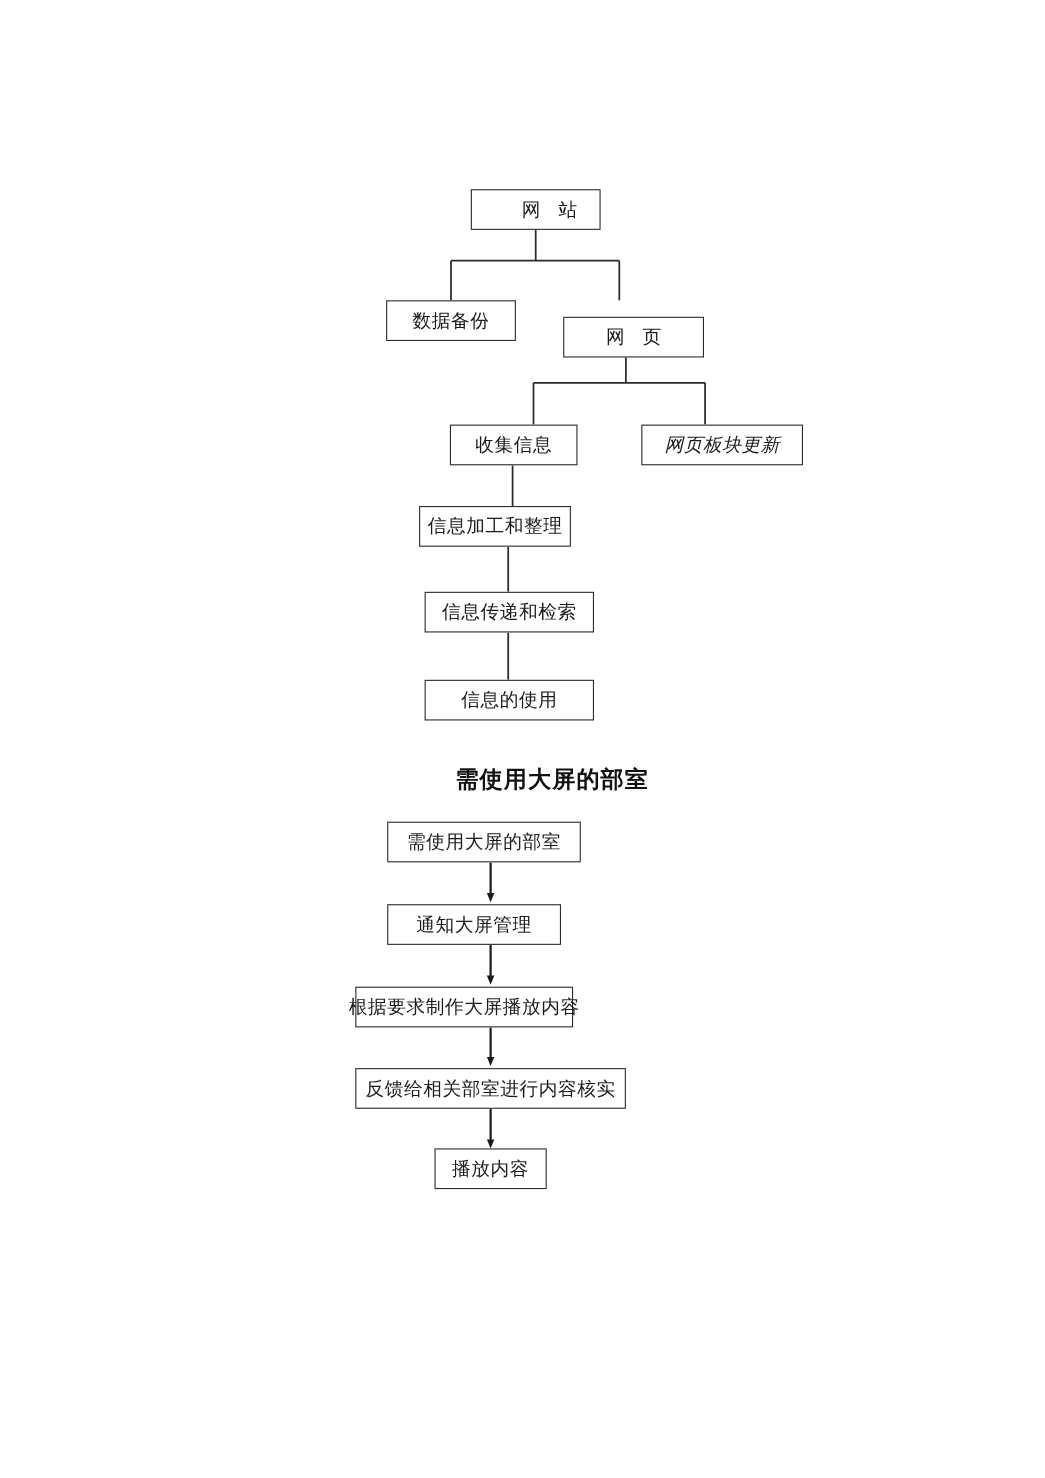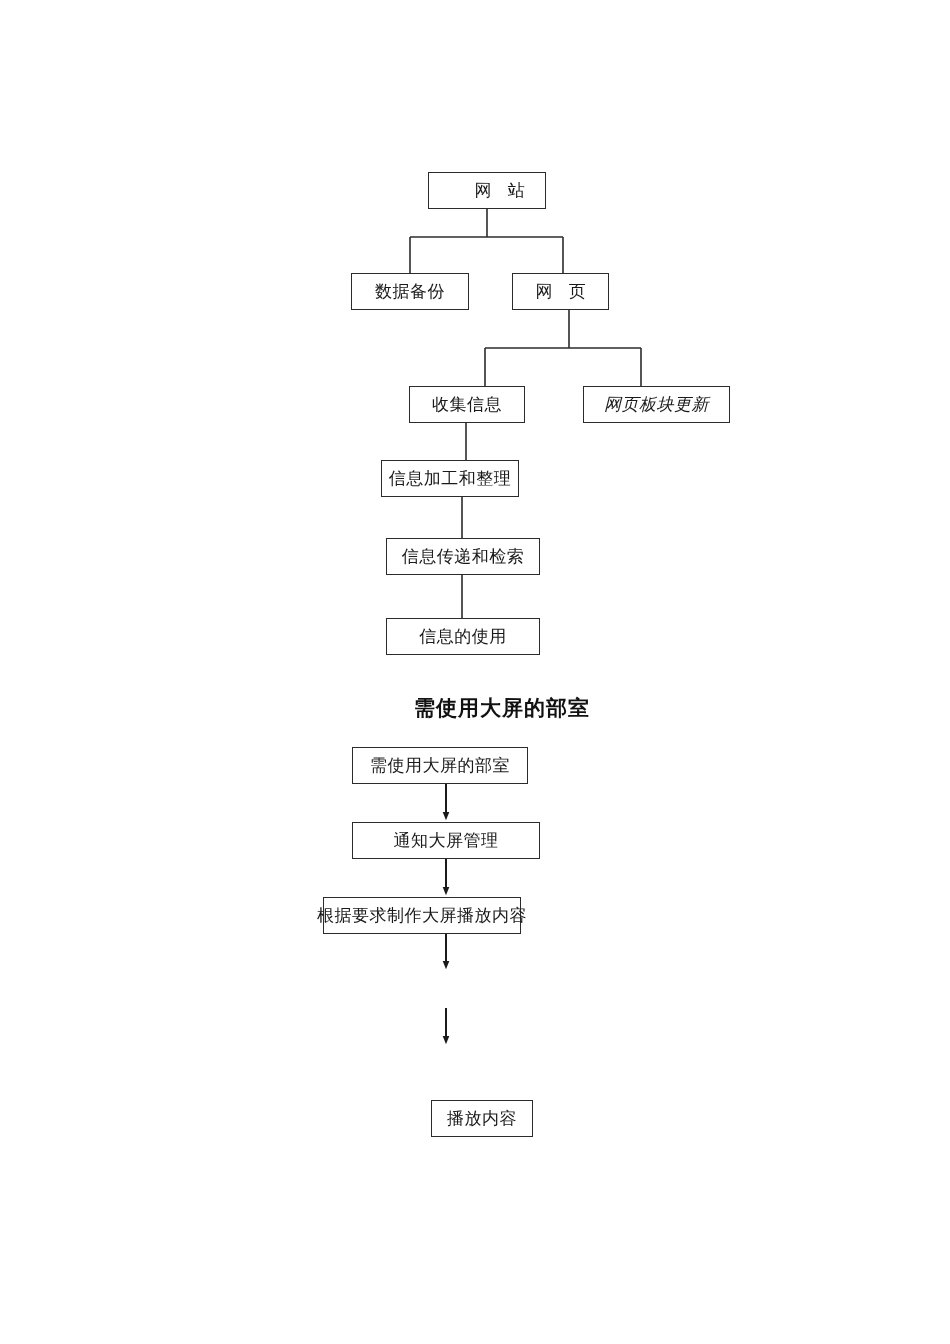--- a/index.html
+++ b/index.html
@@ -85,36 +85,37 @@
       <path d="M446,859 L446,891" marker-end="url(#arrowhead)"></path>
       <path d="M446,934 L446,965" marker-end="url(#arrowhead)"></path>
       <path d="M446,1008 L446,1040" marker-end="url(#arrowhead)"></path>
     </g>
   </svg>
 
   <div class="node wide-space" style="left:428px; top:172px; width:118px; height:37px;padding-left:25px;">网 站</div>
 
   <div class="node" style="left:351px; top:273px; width:118px; height:37px;">数据备份</div>
 
-  <div class="node wide-space" style="left:512px; top:273px; width:97px; height:37px;">网 页</div>
+  <div class="node wide-space" style="left:512px; top:288px; width:128px; height:37px;">网 页</div>
 
   <div class="node" style="left:409px; top:386px; width:116px; height:37px;">收集信息</div>
 
   <div class="node" style="left:583px; top:386px; width:147px; height:37px;font-style:italic;">网页板块更新</div>
 
   <div class="node" style="left:381px; top:460px; width:138px; height:37px;">信息加工和整理</div>
 
   <div class="node" style="left:386px; top:538px; width:154px; height:37px;">信息传递和检索</div>
 
   <div class="node" style="left:386px; top:618px; width:154px; height:37px;">信息的使用</div>
 
   <div class="section-title" style="left:414px; top:694px;">需使用大屏的部室</div>
 
   <div class="node" style="left:352px; top:747px; width:176px; height:37px;">需使用大屏的部室</div>
 
-  <div class="node" style="left:352px; top:822px; width:188px; height:37px;">通知大屏管理</div>
+  <div class="node" style="left:352px; top:822px; width:158px; height:37px;">通知大屏管理</div>
 
   <div class="node" style="left:323px; top:897px; width:198px; height:37px;">根据要求制作大屏播放内容</div>
 
+  <div class="node" style="left:323px; top:971px; width:246px; height:37px;">反馈给相关部室进行内容核实</div>
 
-  <div class="node" style="left:395px; top:1100px; width:102px; height:37px;margin-left:36px;">播放内容</div>
+  <div class="node" style="left:395px; top:1044px; width:102px; height:37px;">播放内容</div>
 
 </div>
 
 </body></html>

